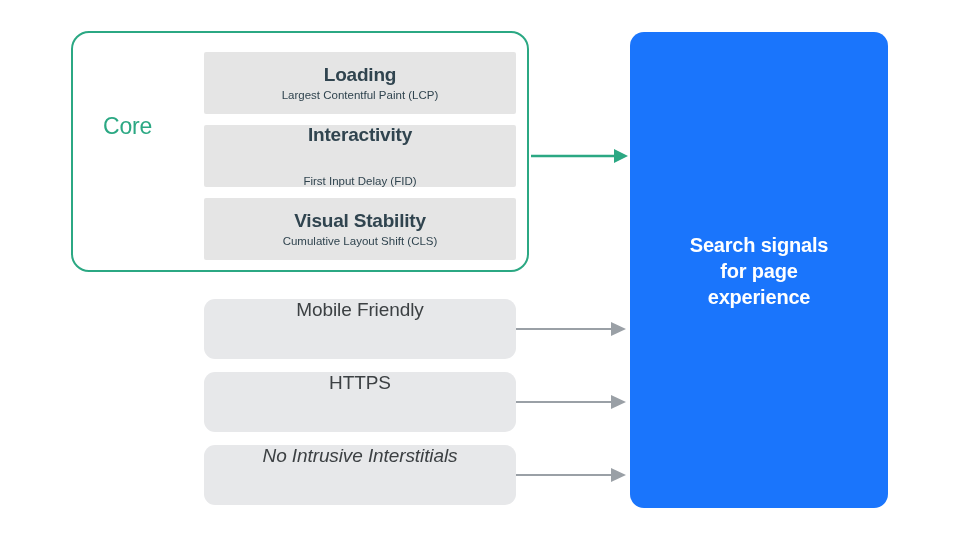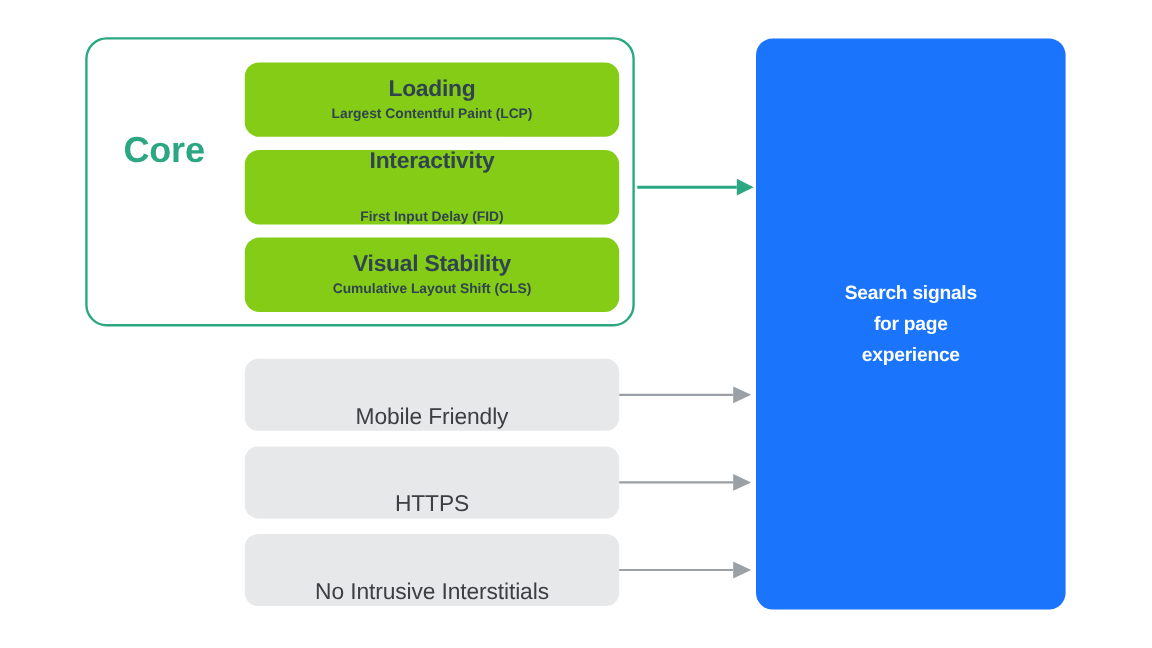--- a/index.html
+++ b/index.html
@@ -30,74 +30,74 @@
     box-sizing: border-box;
     background: #ffffff;
   }
 
   .cwv-label {
     position: absolute;
     left: 103px;
     top: 112px;
     width: 92px;
     color: #2ba883;
-    font-size: 30px;
-    font-weight: bold;
+    font-size: 23px;
+    font-weight: normal;
     line-height: 28px;
     letter-spacing: -0.2px;
   }
 
   
   .metric-card {
     position: absolute;
     left: 204px;
     width: 312px;
     height: 62px;
-    background: #84cc16;
-    border-radius: 12px;
+    background: #e5e5e5;
+    border-radius: 2px;
     box-sizing: border-box;
     display: flex;
     flex-direction: column;
     align-items: center;
     justify-content: center;
   }
   .metric-card.m1 { top: 52px; }
   .metric-card.m2 { top: 125px; gap: 26px; }
   .metric-card.m3 { top: 198px; }
 
   .metric-title {
     font-size: 19px;
     font-weight: bold;
     color: #30444f;
     letter-spacing: -0.2px;
     line-height: 23px;
   }
   .metric-sub {
     font-size: 11.5px;
-    font-weight: bold;
+    font-weight: normal;
     color: #30444f;
     line-height: 17px;
     margin-top: 1px;
   }
 
   
   .gray-card {
     position: absolute;
     left: 204px;
     width: 312px;
     height: 60px;
     background: #e7e8ea;
     border-radius: 11px;
     display: flex;
-    align-items: flex-end;
+    align-items: flex-start;
     justify-content: center;
   }
   .gray-card.g1 { top: 299px; }
   .gray-card.g2 { top: 372px; }
-  .gray-card.g3 { top: 445px; }
+  .gray-card.g3 { top: 445px; font-style: italic; }
 
   .gray-label {
     font-size: 19px;
     font-weight: normal;
     color: #3c4043;
     letter-spacing: -0.1px;
   }
 
   
   .blue-box {
@@ -107,21 +107,21 @@
     width: 258px;
     height: 476px;
     background: #1a75fc;
     border-radius: 14px;
     display: flex;
     align-items: center;
     justify-content: center;
   }
   .blue-text {
     color: #ffffff;
-    font-size: 16px;
+    font-size: 20px;
     font-weight: bold;
     line-height: 26px;
     text-align: center;
     letter-spacing: -0.2px;
     padding-top: 2px;
   }
 
   
   .arrow-layer {
     position: absolute;

